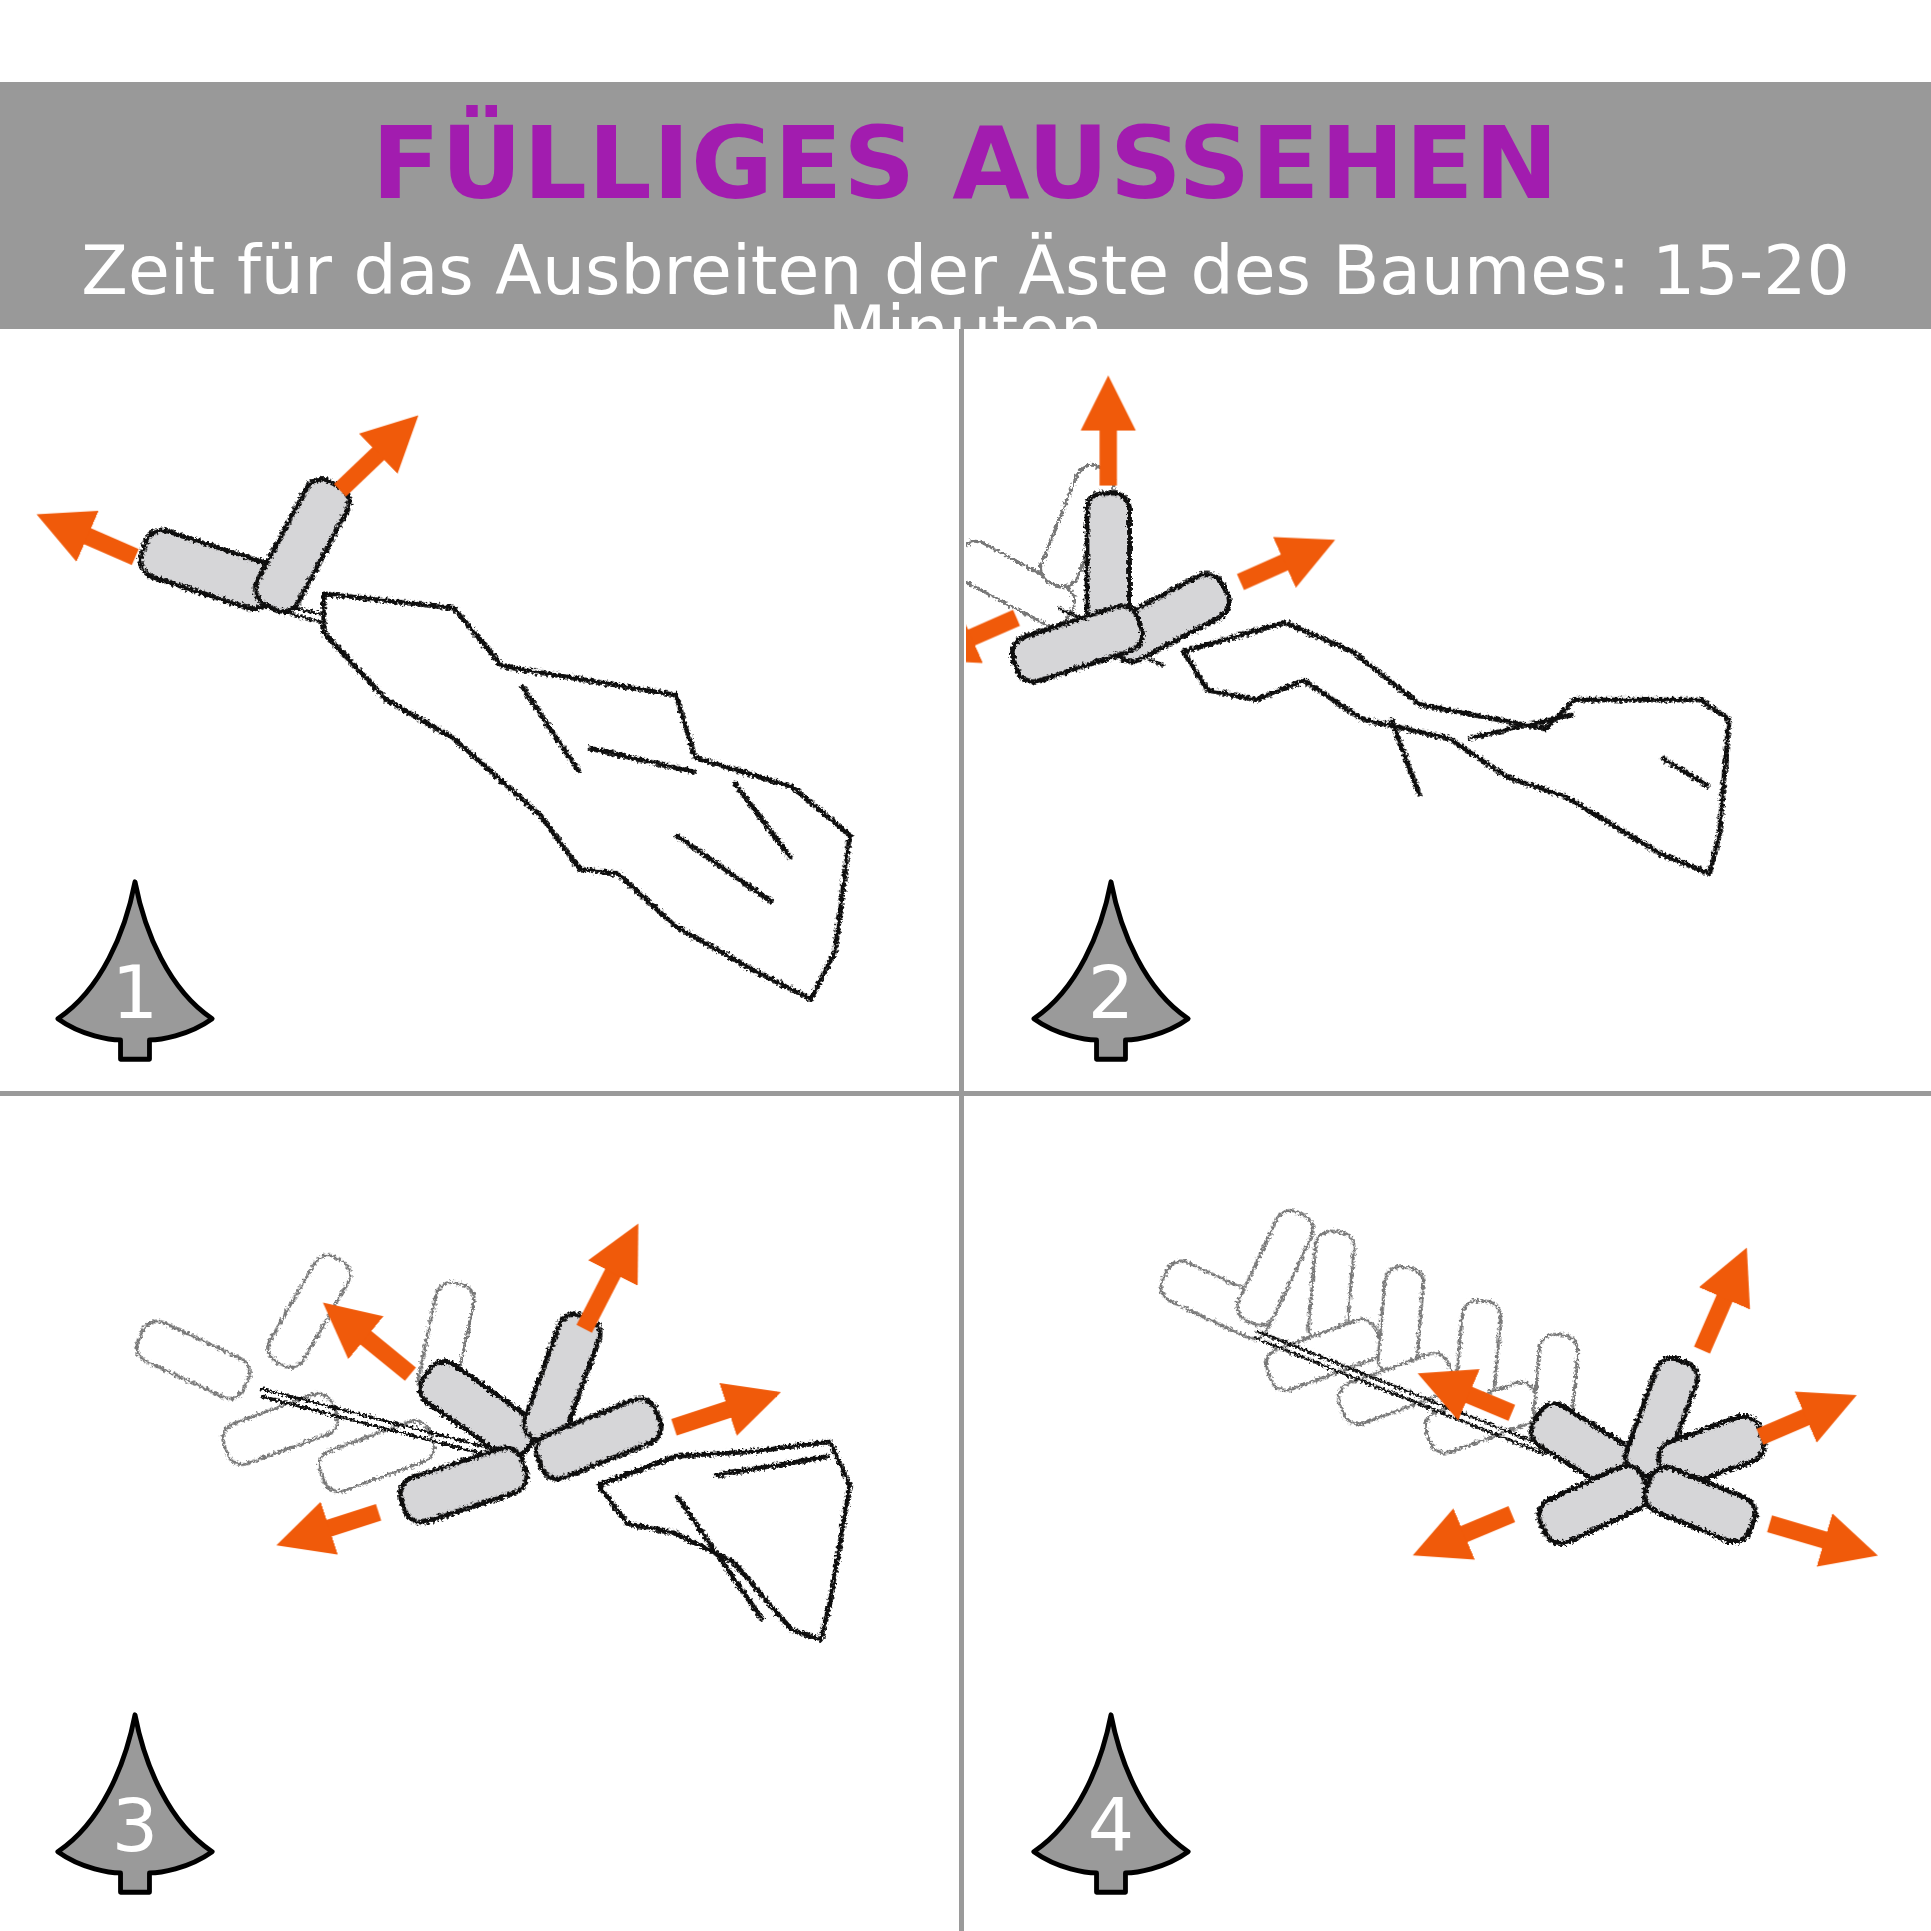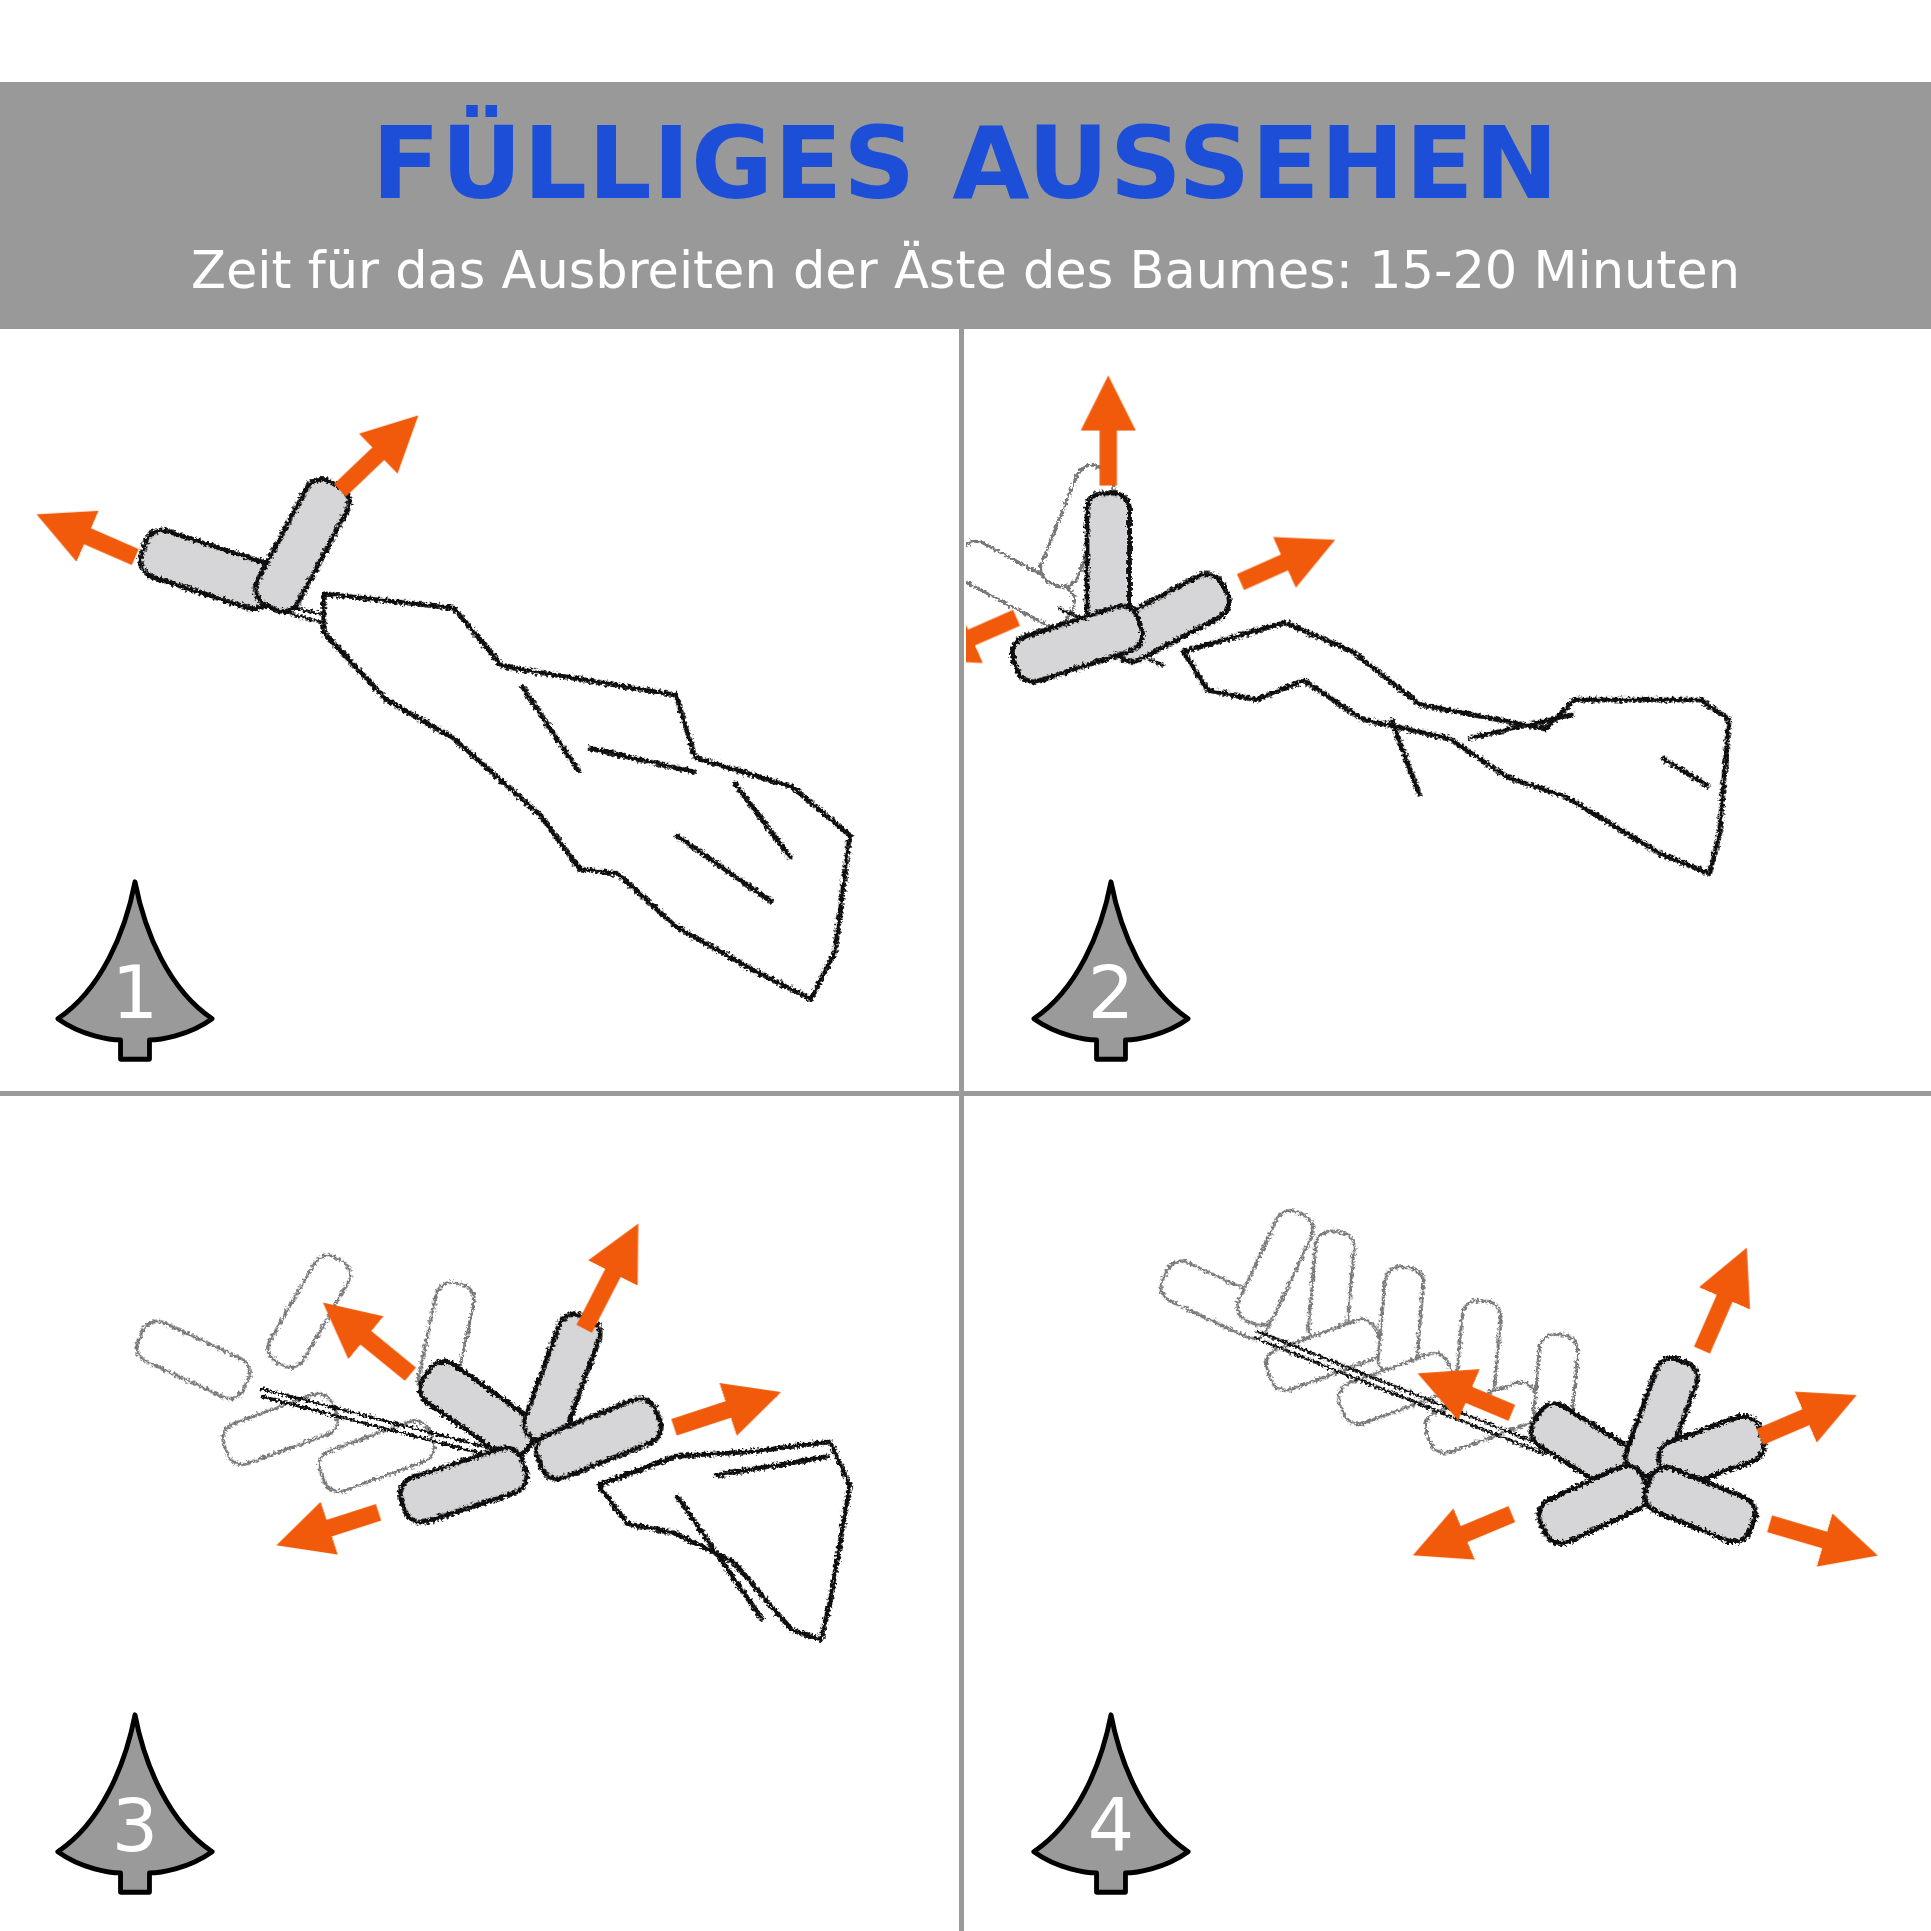--- a/index.html
+++ b/index.html
@@ -6,26 +6,26 @@
   body {
     width: 1931px; height: 1931px; position: relative; overflow: hidden;
     background: #ffffff; font-family: "DejaVu Sans", "Liberation Sans", sans-serif;
   }
   .banner {
     position: absolute; left: 0; top: 82px; width: 1931px; height: 247px;
     background: #999999;
   }
   .title {
     position: absolute; left: 0; width: 1931px; top: 106px; text-align: center;
-    color: #1d4ed8; font-weight: bold; font-size: 100px; letter-spacing: 1px;
+    color: #a21caf; font-weight: bold; font-size: 100px; letter-spacing: 1px;
     line-height: 116px;
   }
   .subtitle {
     position: absolute; left: 0; width: 1931px; top: 241px; text-align: center;
-    color: #ffffff; font-size: 51px; line-height: 60px;
+    color: #ffffff; font-size: 68px; line-height: 60px;
   }
   .divider-v {
     position: absolute; left: 959px; top: 329px; width: 4.8px; height: 1602px; background: #9a9a9a;
   }
   .divider-h {
     position: absolute; left: 0; top: 1091px; width: 1931px; height: 4.8px; background: #9a9a9a;
   }
   .panel { position: absolute; width: 956px; height: 753px; }
   .panel svg.scene { position: absolute; left: 0; top: 0; }
   .badge { position: absolute; width: 164px; height: 193px; }

